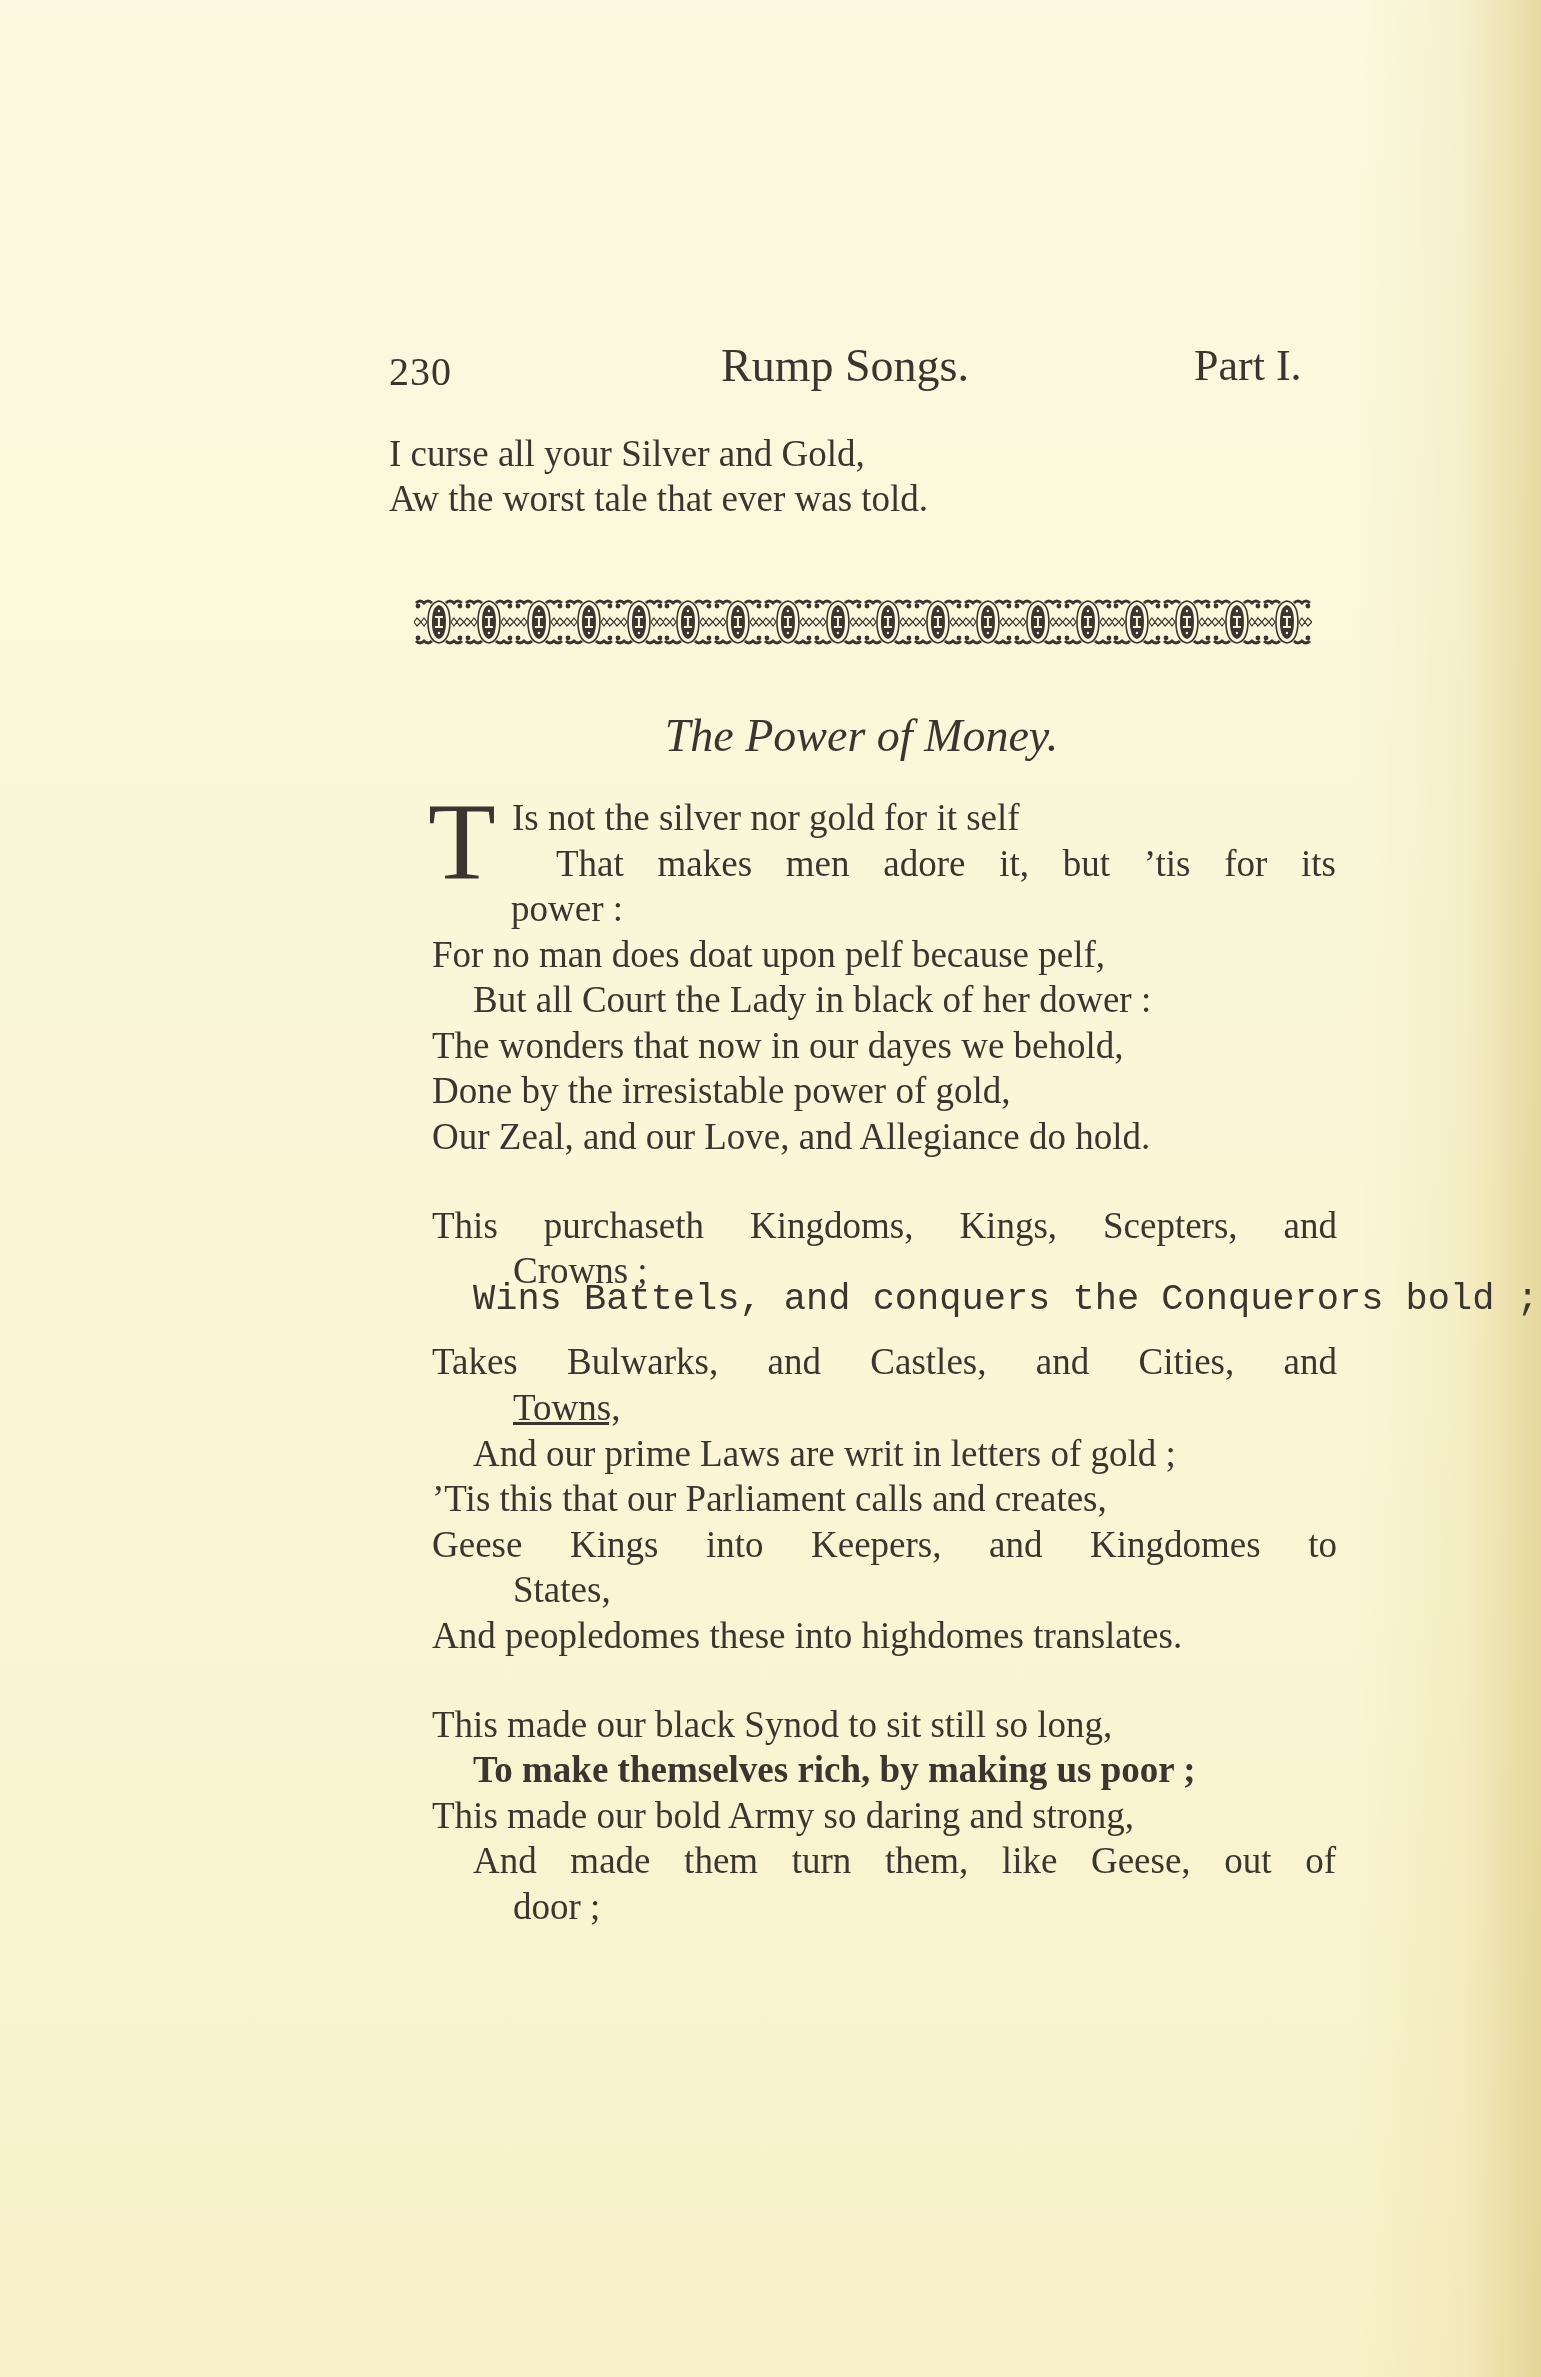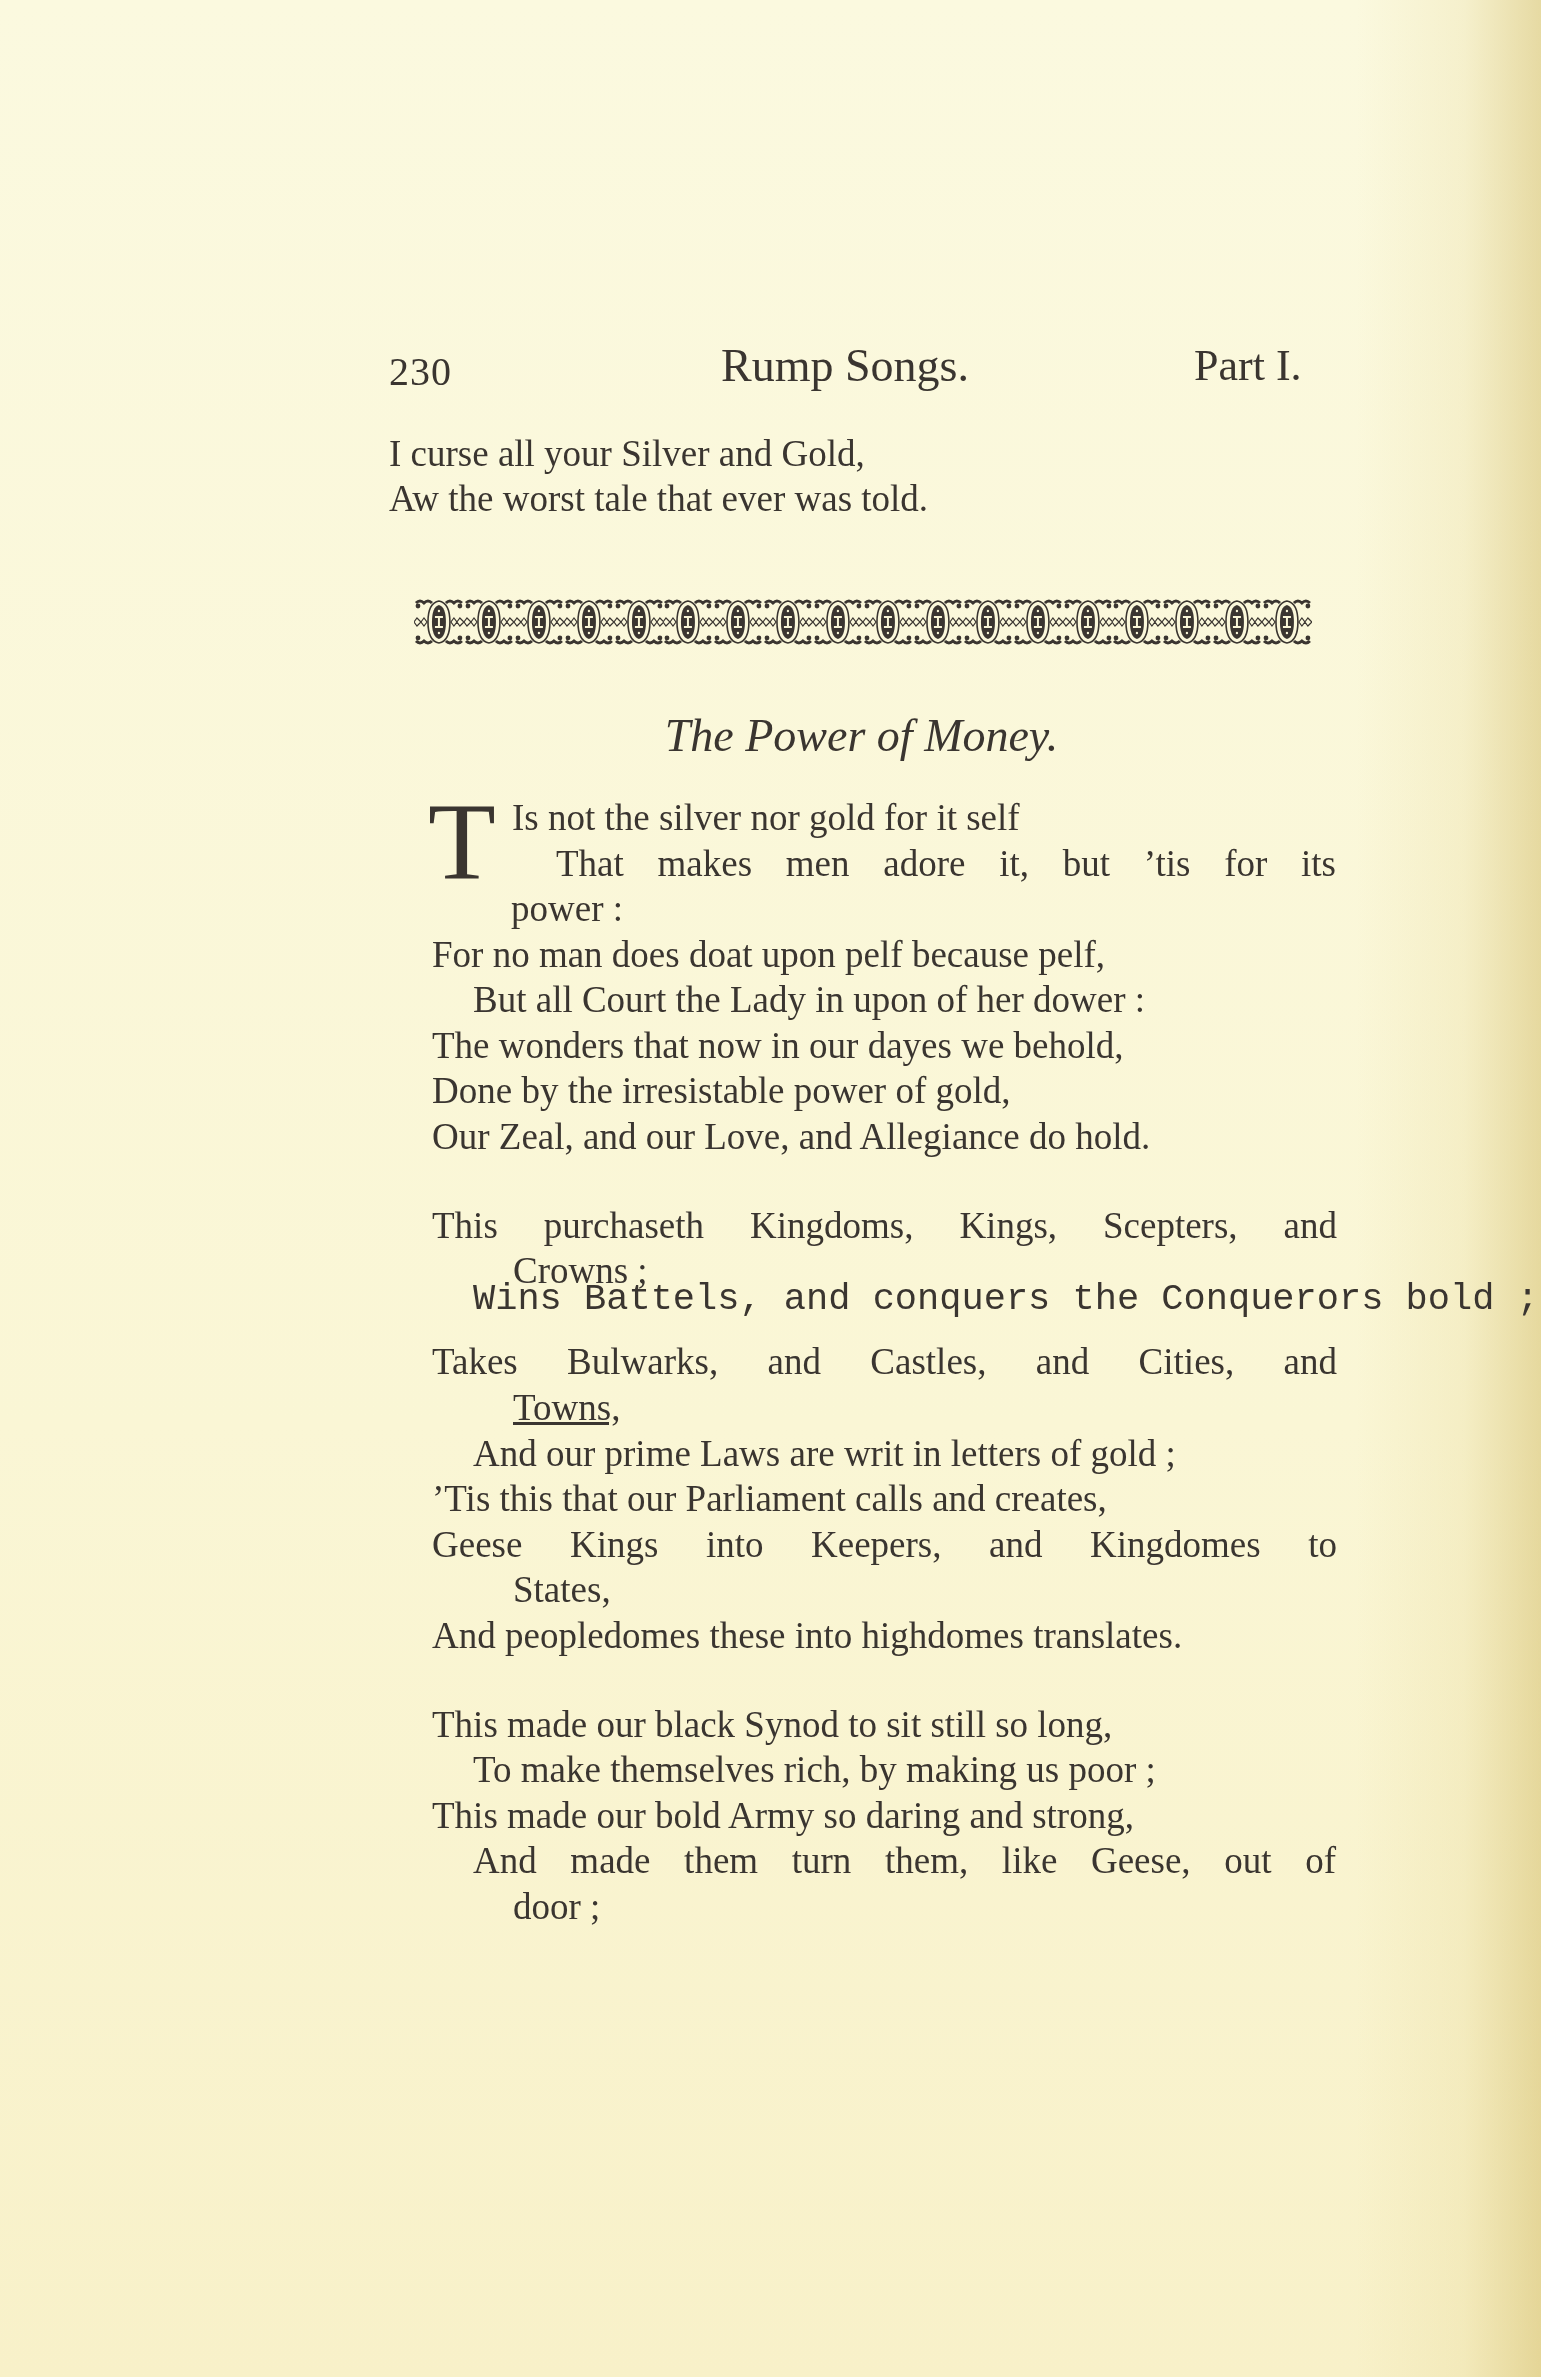--- a/index.html
+++ b/index.html
@@ -356,34 +356,34 @@
   </div>
 
 <div class="poem-title">The Power of Money.</div>
 
 <div class="dropcap">T</div>
 
 <div class="line" style="left:512px; top:796px;">Is not the silver nor gold for it self</div>
 <div class="line justified" style="left:556px; top:842px; width:780px;">That makes men adore it, but ’tis for its</div>
 <div class="line" style="left:511px; top:887px;">power :</div>
 <div class="line" style="left:432px; top:933px;">For no man does doat upon pelf because pelf,</div>
-<div class="line" style="left:473px; top:978px;">But all Court the Lady in upon of her dower :</div>
+<div class="line" style="left:473px; top:978px;">But all Court the Lady in black of her dower :</div>
 <div class="line" style="left:432px; top:1024px;">The wonders that now in our dayes we behold,</div>
 <div class="line" style="left:432px; top:1069px;">Done by the irresistable power of gold,</div>
 <div class="line" style="left:432px; top:1115px;">Our Zeal, and our Love, and Allegiance do hold.</div>
 
 <div class="line justified" style="left:432px; top:1204px; width:905px;">This purchaseth Kingdoms, Kings, Scepters, and</div>
 <div class="line" style="left:513px; top:1249px;">Crowns ;</div>
 <div class="line" style="left:473px; top:1277px;font-family:Liberation Mono, monospace;">Wins Battels, and conquers the Conquerors bold ;</div>
 <div class="line justified" style="left:432px; top:1340px; width:905px;">Takes Bulwarks, and Castles, and Cities, and</div>
 <div class="line" style="left:513px; top:1386px;text-decoration:underline;">Towns,</div>
 <div class="line" style="left:473px; top:1432px;">And our prime Laws are writ in letters of gold ;</div>
 <div class="line" style="left:432px; top:1477px;">’Tis this that our Parliament calls and creates,</div>
 <div class="line justified" style="left:432px; top:1523px; width:905px;">Geese Kings into Keepers, and Kingdomes to</div>
 <div class="line" style="left:513px; top:1568px;">States,</div>
 <div class="line" style="left:432px; top:1614px;">And peopledomes these into highdomes translates.</div>
 
 <div class="line" style="left:432px; top:1703px;">This made our black Synod to sit still so long,</div>
-<div class="line" style="left:473px; top:1748px;">To make themselves rich, by making us poor ;</div>
+<div class="line" style="left:473px; top:1748px;font-weight:bold;">To make themselves rich, by making us poor ;</div>
 <div class="line" style="left:432px; top:1794px;">This made our bold Army so daring and strong,</div>
 <div class="line justified" style="left:473px; top:1839px; width:863px;">And made them turn them, like Geese, out of</div>
 <div class="line" style="left:513px; top:1885px;text-align:right;">door ;</div>
 
 
 </body></html>

